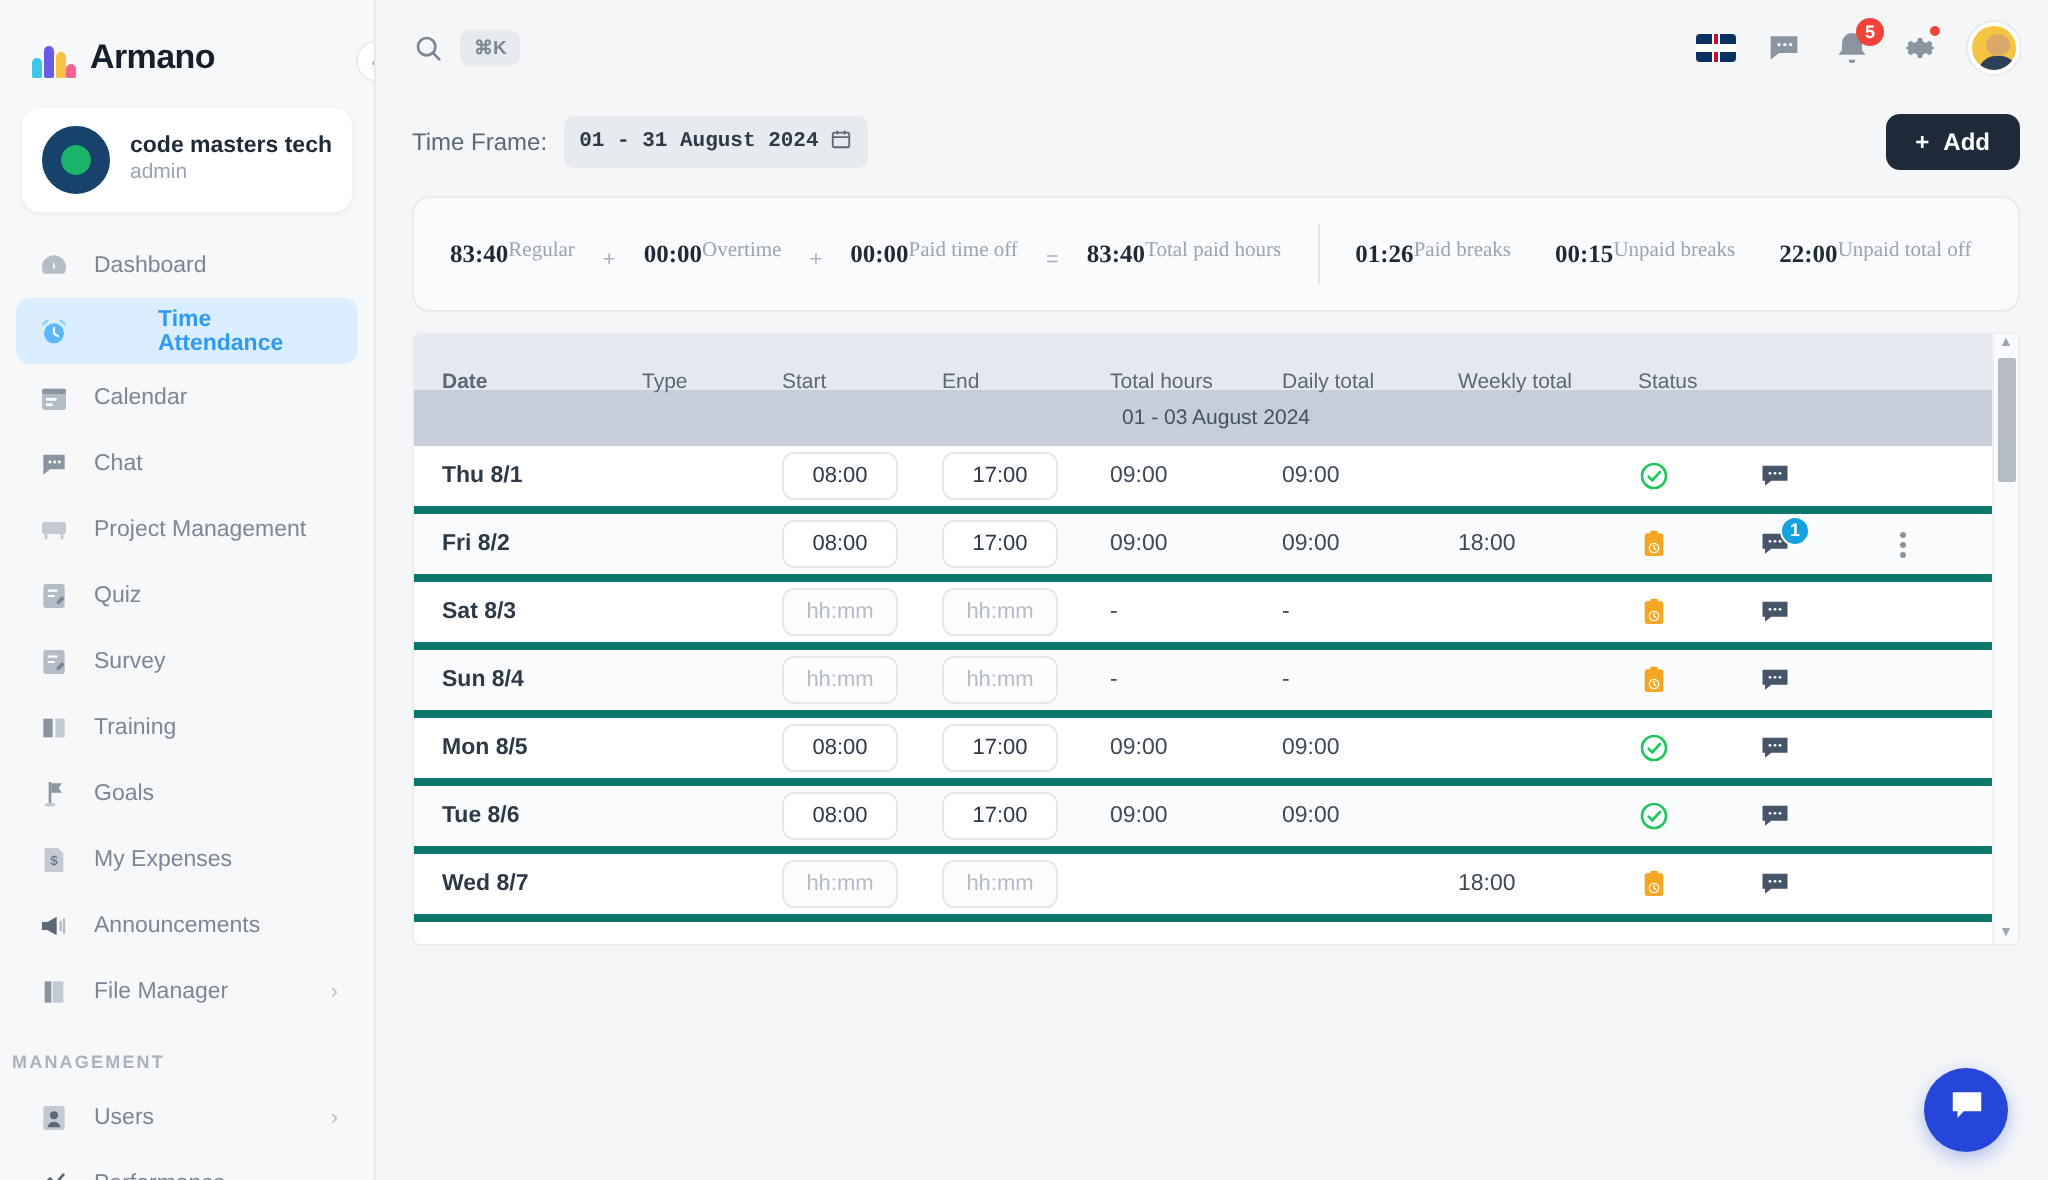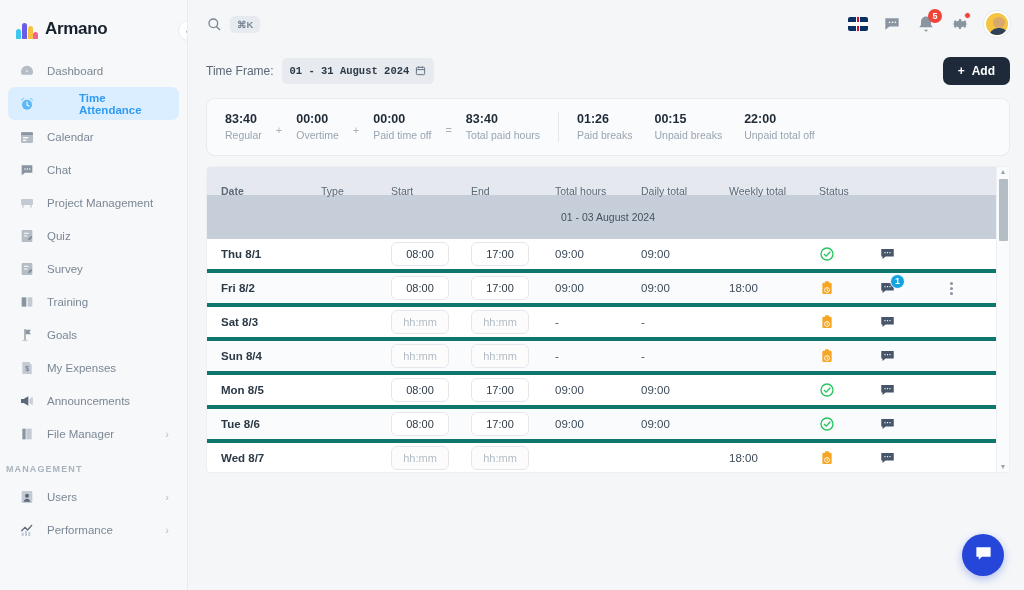--- a/index.html
+++ b/index.html
@@ -108,40 +108,40 @@
     margin-left: auto; background: #1e2a3a; color: #fff; border: none;
     border-radius: 7px; height: 28px; padding: 0 15px; font-size: 12px;
     font-weight: bold; display: flex; align-items: center; gap: 7px;
     cursor: pointer; font-family: "Liberation Sans", sans-serif;
   }
 
   .stats {
     margin: 8px 14px 0 18px; background: #fafbfc; border: 1px solid #e8ebef;
     border-radius: 9px; height: 58px; display: flex; align-items: center; padding: 0 18px;
   }
-  .stat { display: flex; flex-direction: column; }
+  .stat { display: flex; flex-direction: row; font-family: Liberation Serif, serif; }
   .stat-v { font-size: 12.5px; font-weight: bold; color: #1f2a37; line-height: 1.35; }
   .stat-l { font-size: 10.5px; color: #9aa5b1; line-height: 1.35; }
   .op { font-size: 11px; color: #aab3bd; margin: 6px 14px 0 14px; }
   .vdiv { width: 1px; height: 30px; background: #e4e8ed; margin: 0 18px; }
   .gap-s { width: 22px; }
 
   
   .table-card {
     margin: 10px 14px 0 18px; background: #fff; border-radius: 4px;
     height: 307px; position: relative; overflow: hidden;
     border: 1px solid #eceff3;
   }
   .t-head {
     display: flex; align-items: center; height: 28px;
     background: #e5e9ef; padding: 0 0 0 14px;
   }
   .t-head span { font-size: 10.5px; color: #5b6876; margin-top: 20px; }
   .grp-row {
-    height: 44px; background: #c6ced9; display: flex;
+    height: 28px; background: #c6ced9; display: flex;
     align-items: center; justify-content: center;
   }
   .grp-row span { font-size: 10.5px; color: #44525f; }
   .t-row { display: flex; align-items: center; height: 34px; padding: 0 0 0 14px; border-bottom: 4px solid #0f766e; }
   .t-row.alt { background: #fafbfc; }
   .c-date  { width: 100px; font-size: 11.5px; font-weight: bold; color: #2c3a47; }
   .c-type  { width: 70px; }
   .c-start { width: 80px; }
   .c-end   { width: 84px; }
   .c-total { width: 86px; font-size: 11.5px; color: #3d4a58; }
@@ -194,20 +194,27 @@
     <div class="brand">
       <span class="brand-mark">
         <i class="bm1"></i>
           <i class="bm2"></i>
           <i class="bm3"></i>
           <i class="bm4"></i>
       </span>
       <span class="brand-name">Armano</span>
     </div>
 
+    <div class="org-card">
+      <div class="org-logo"></div>
+      <div>
+        <div class="org-name">code masters tech</div>
+        <div class="org-role">admin</div>
+      </div>
+    </div>
 
     <nav class="nav">
       <div class="nav-item">
         <span class="nav-ico">
             <svg viewBox="0 0 24 24" fill="#b4bcc6">
               <path d="M12 4a9 9 0 00-9 9 9 9 0 001.4 4.8h15.2A9 9 0 0021 13a9 9 0 00-9-9zm1 9a1 1 0 11-2 0l.6-4.5z"></path>
             </svg>
           </span>
         <span class="nav-label">Dashboard</span>
       </div>

